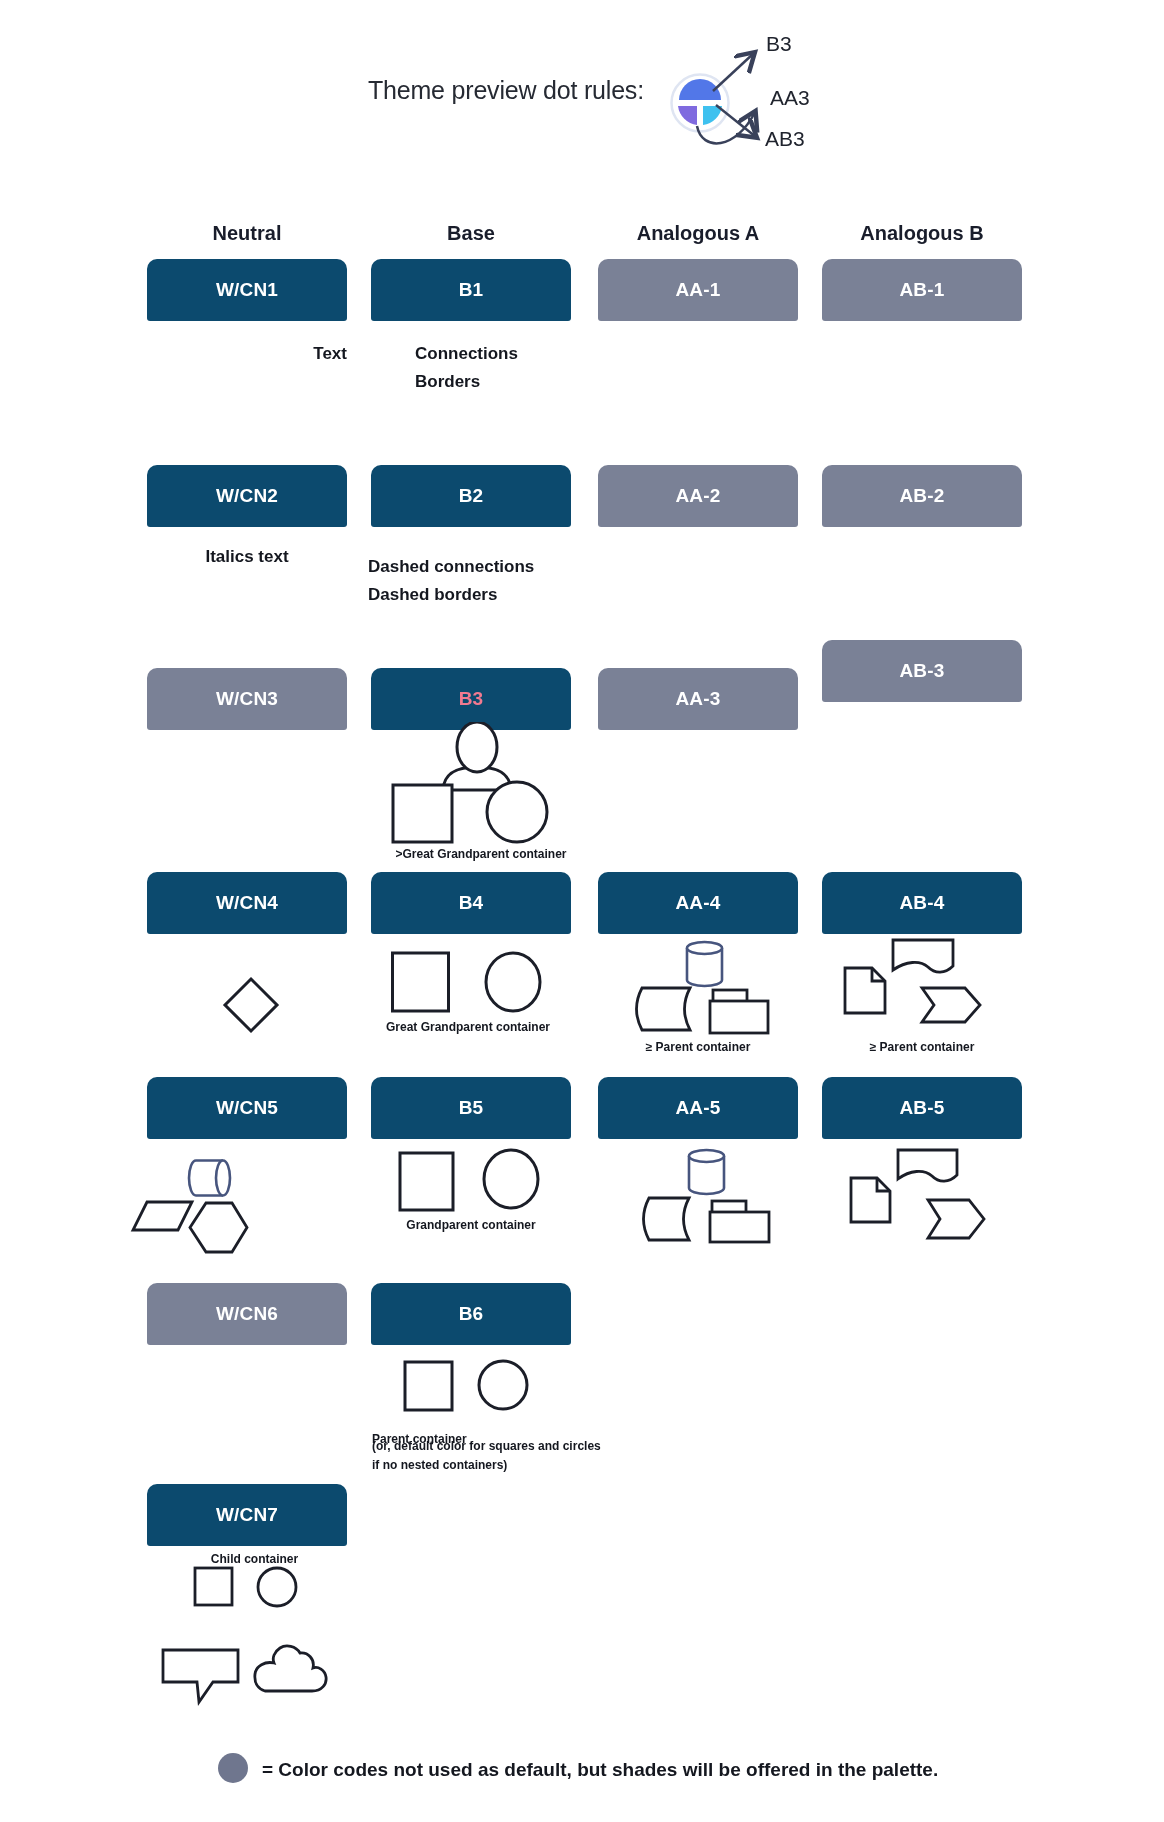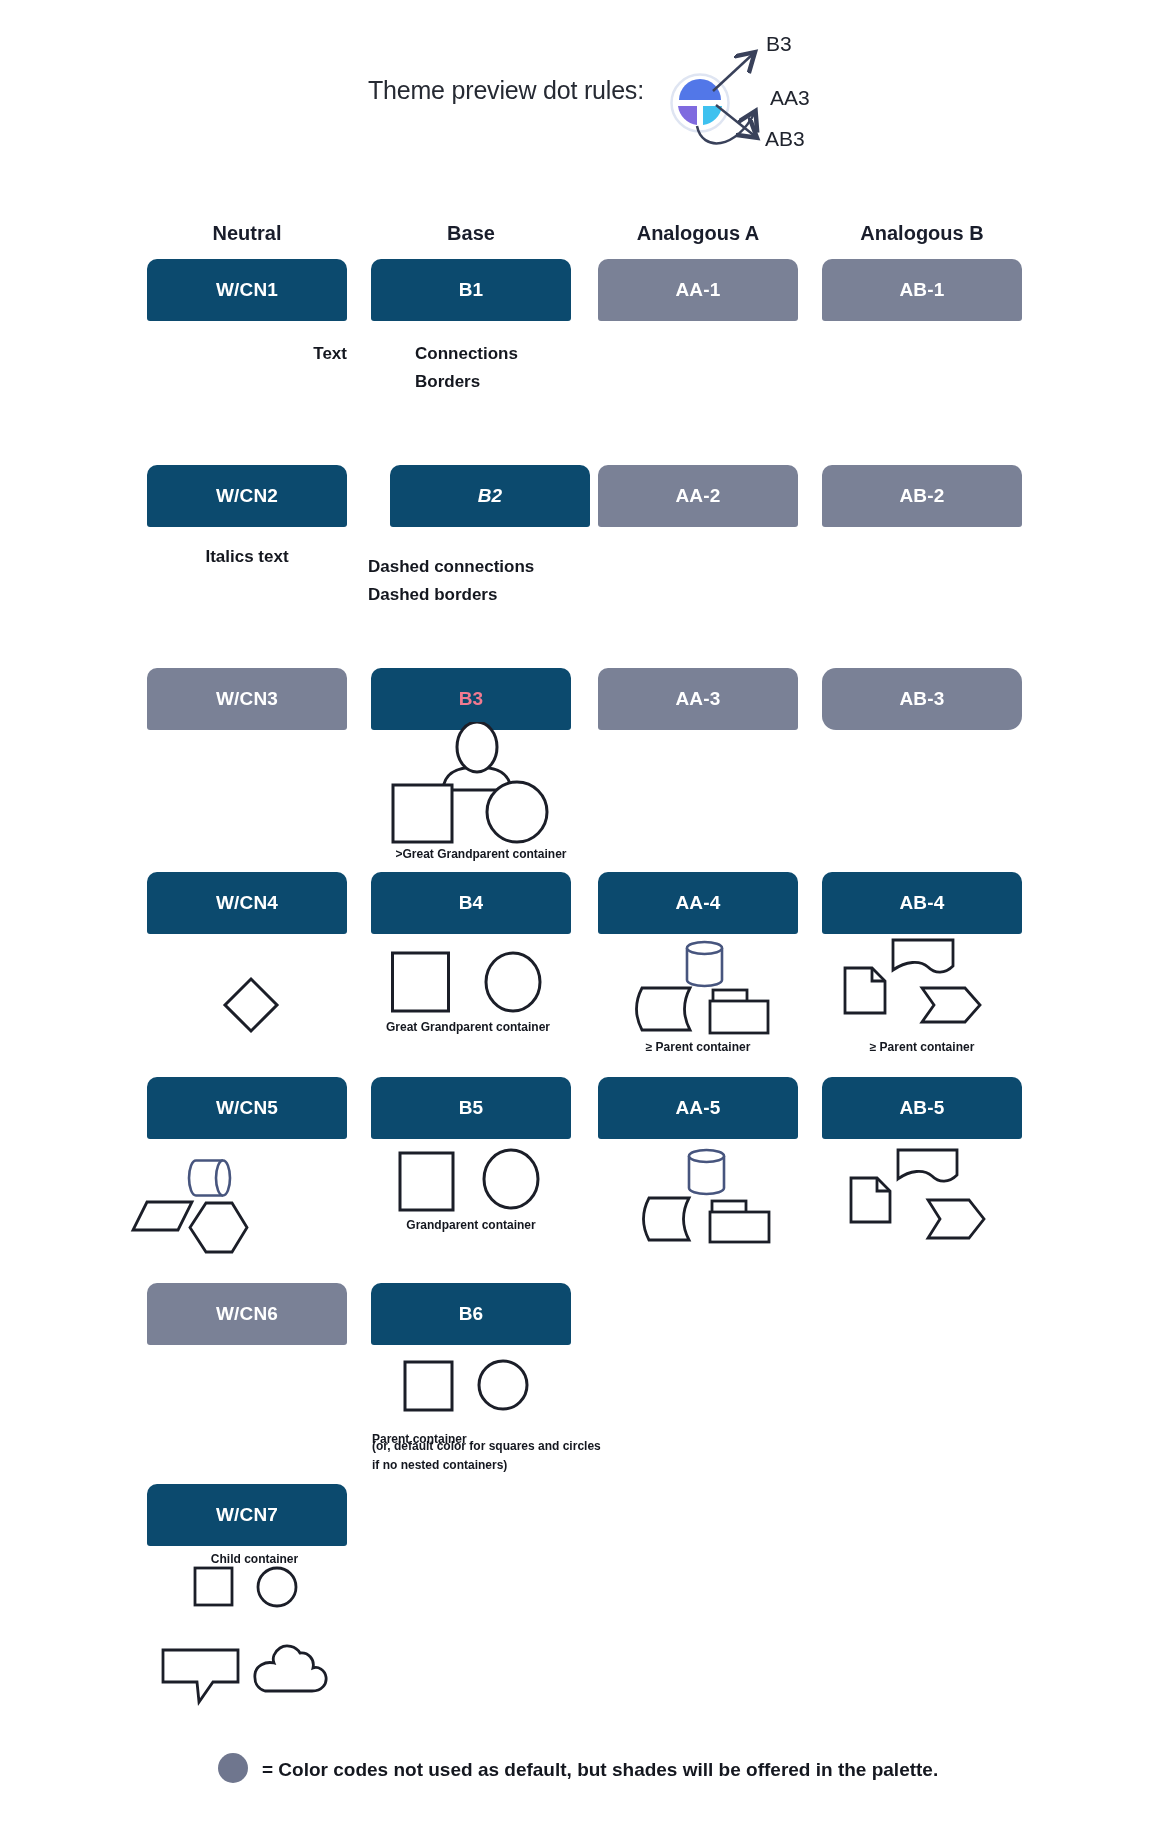--- a/index.html
+++ b/index.html
@@ -63,31 +63,31 @@
 
 <div class="abs swatch dark" style="left:147px;top:259px;">W/CN1</div>
 <div class="abs swatch dark" style="left:371px;top:259px;">B1</div>
 <div class="abs swatch gray" style="left:598px;top:259px;">AA-1</div>
 <div class="abs swatch gray" style="left:822px;top:259px;">AB-1</div>
 <div class="abs cap cap-lg center200" style="left:147px;top:340px;text-align:right;">Text</div>
 <div class="abs cap cap-lg" style="left:415px;top:340px;">Connections</div>
 <div class="abs cap cap-lg" style="left:415px;top:368px;">Borders</div>
 
 <div class="abs swatch dark" style="left:147px;top:465px;">W/CN2</div>
-<div class="abs swatch dark" style="left:390px;top:465px;font-style:italic;">B2</div>
+<div class="abs swatch dark" style="left:371px;top:465px;">B2</div>
 <div class="abs swatch gray" style="left:598px;top:465px;">AA-2</div>
 <div class="abs swatch gray" style="left:822px;top:465px;">AB-2</div>
 <div class="abs cap cap-lg center200" style="left:147px;top:543px;">Italics text</div>
 <div class="abs cap cap-lg" style="left:368px;top:553px;">Dashed connections</div>
 <div class="abs cap cap-lg" style="left:368px;top:581px;">Dashed borders</div>
 
 <div class="abs swatch gray" style="left:147px;top:668px;">W/CN3</div>
 <div class="abs swatch dark pink-text" style="left:371px;top:668px;">B3</div>
 <div class="abs swatch gray" style="left:598px;top:668px;">AA-3</div>
-<div class="abs swatch gray" style="left:822px;top:668px;border-radius:14px;">AB-3</div>
+<div class="abs swatch gray" style="left:822px;top:640px;">AB-3</div>
 
 <svg class="abs" style="left:383px;top:722px;" width="200" height="130" viewBox="0 0 200 130">
   <g fill="#ffffff" stroke="#1b1e28" stroke-width="3">
     <path d="M 60 68 C 61 50 75 45 94 45 C 113 45 127 50 128 68 Z"></path>
     <ellipse cx="94" cy="25" rx="20" ry="25"></ellipse>
     <rect x="10" y="63" width="59" height="57"></rect>
     <circle cx="134" cy="90" r="30"></circle>
   </g>
 </svg>
 <div class="abs cap cap-sm" style="left:375px;width:212px;text-align:center;top:845px;">&gt;Great Grandparent container</div>

